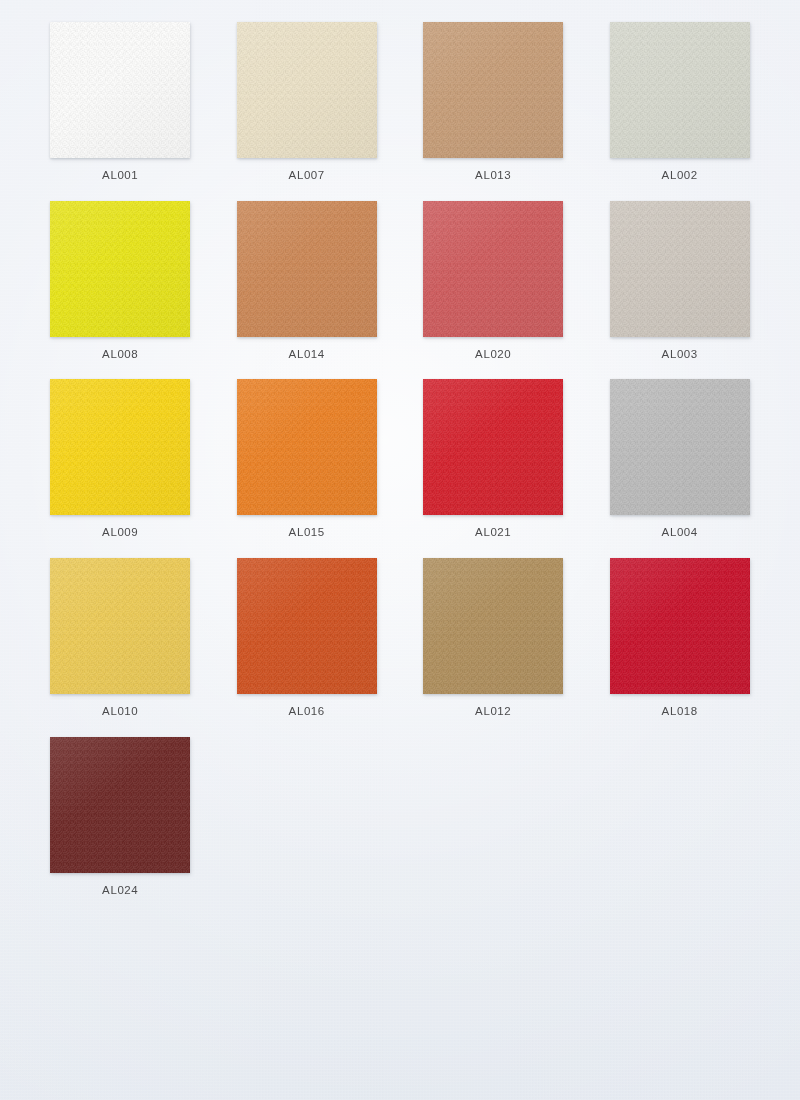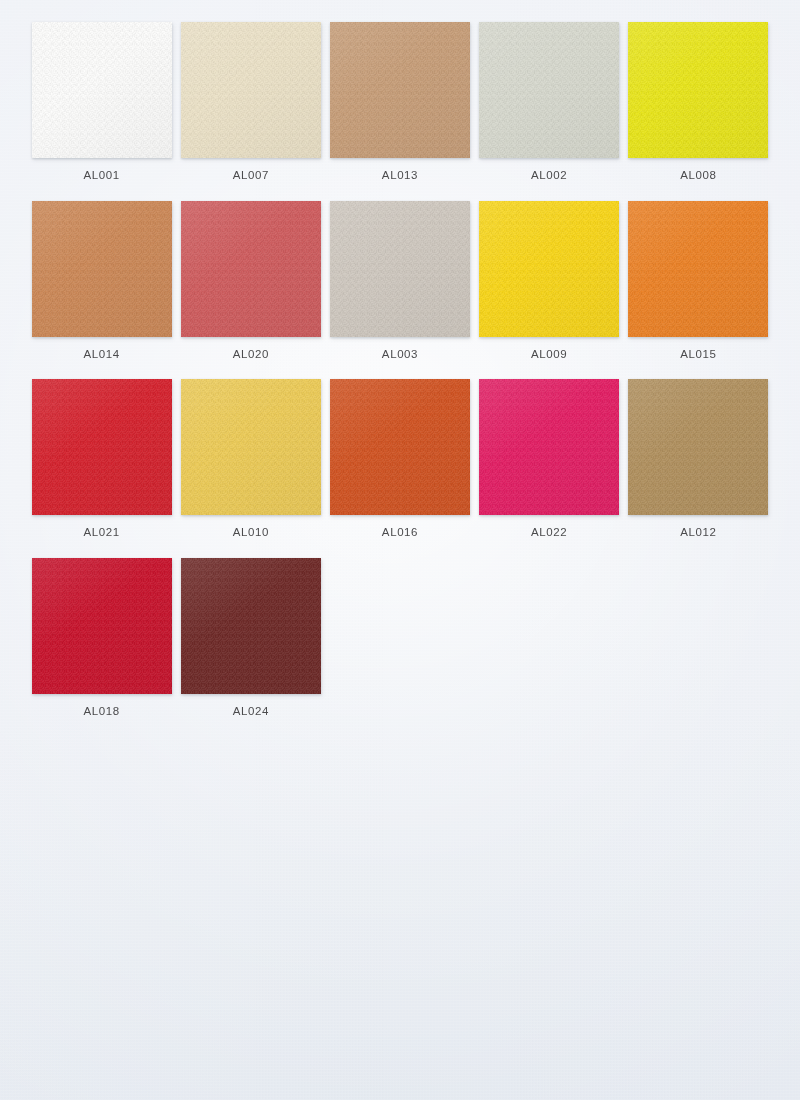--- a/index.html
+++ b/index.html
@@ -34,21 +34,21 @@
     opacity: 0.35;
     background-image:
       repeating-linear-gradient(0deg, rgba(255,255,255,0.5) 0px, rgba(255,255,255,0) 1px, rgba(0,0,0,0.012) 2px, rgba(255,255,255,0) 3px),
       repeating-linear-gradient(90deg, rgba(255,255,255,0.4) 0px, rgba(255,255,255,0) 1px, rgba(0,0,0,0.010) 2px, rgba(255,255,255,0) 3px);
   }
 
   #grid {
     position: absolute;
     inset: 0;
     display: grid;
-    grid-template-columns: repeat(5, 1fr);
+    grid-template-columns: repeat(4, 1fr);
     grid-template-rows: repeat(6, 1fr);
     padding: 22px 30px 6px 30px;
     box-sizing: border-box;
     column-gap: 6px;
     row-gap: 0px;
     text-align: center;
   }
 
   .cell {
     position: relative;
@@ -173,38 +173,38 @@
       <div class="label">AL015</div>
     </div>
     <div class="cell">
       <div class="swatch-wrap">
         <div class="swatch" style="background-color: rgb(213, 31, 43);"></div>
       </div>
       <div class="label">AL021</div>
     </div>
     <div class="cell">
       <div class="swatch-wrap">
+        <div class="swatch" style="background-color: rgb(188, 188, 188);"></div>
+      </div>
+      <div class="label">AL004</div>
+    </div>
+    <div class="cell">
+      <div class="swatch-wrap">
         <div class="swatch" style="background-color: rgb(237, 203, 85);"></div>
       </div>
       <div class="label">AL010</div>
     </div>
     <div class="cell">
       <div class="swatch-wrap">
         <div class="swatch" style="background-color: rgb(209, 81, 31);"></div>
       </div>
       <div class="label">AL016</div>
     </div>
     <div class="cell">
       <div class="swatch-wrap">
-        <div class="swatch" style="background-color: rgb(227, 27, 98);"></div>
-      </div>
-      <div class="label">AL022</div>
-    </div>
-    <div class="cell">
-      <div class="swatch-wrap">
         <div class="swatch" style="background-color: rgb(176, 143, 92);"></div>
       </div>
       <div class="label">AL012</div>
     </div>
     <div class="cell">
       <div class="swatch-wrap">
         <div class="swatch" style="background-color: rgb(200, 16, 42);"></div>
       </div>
       <div class="label">AL018</div>
     </div>

